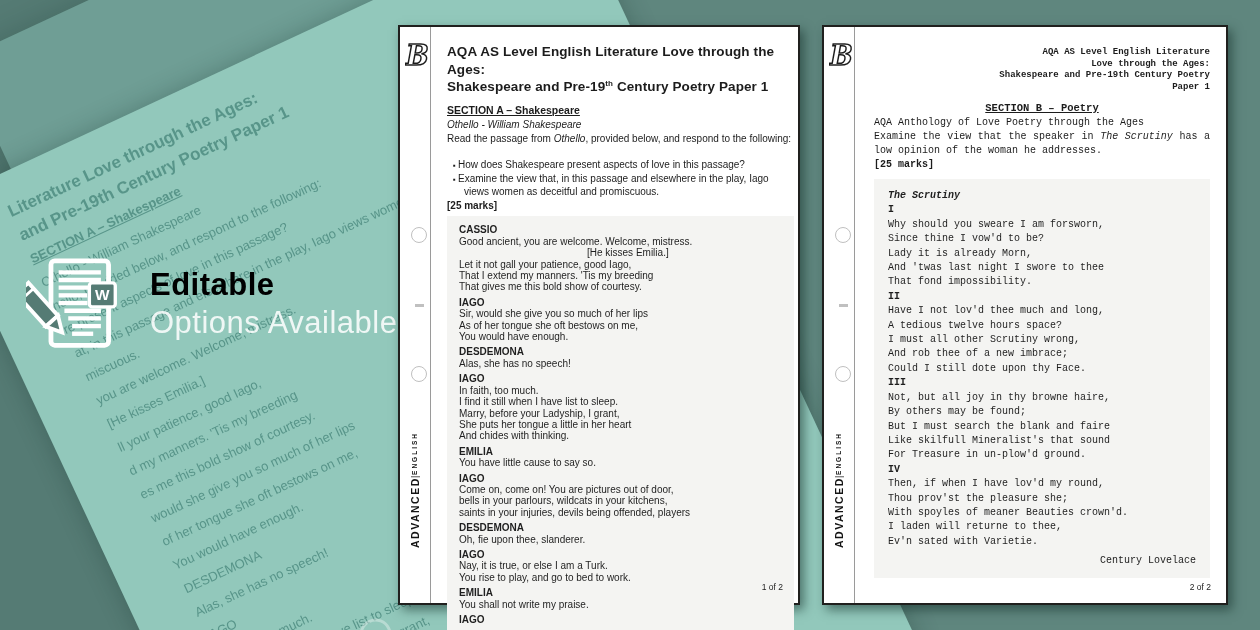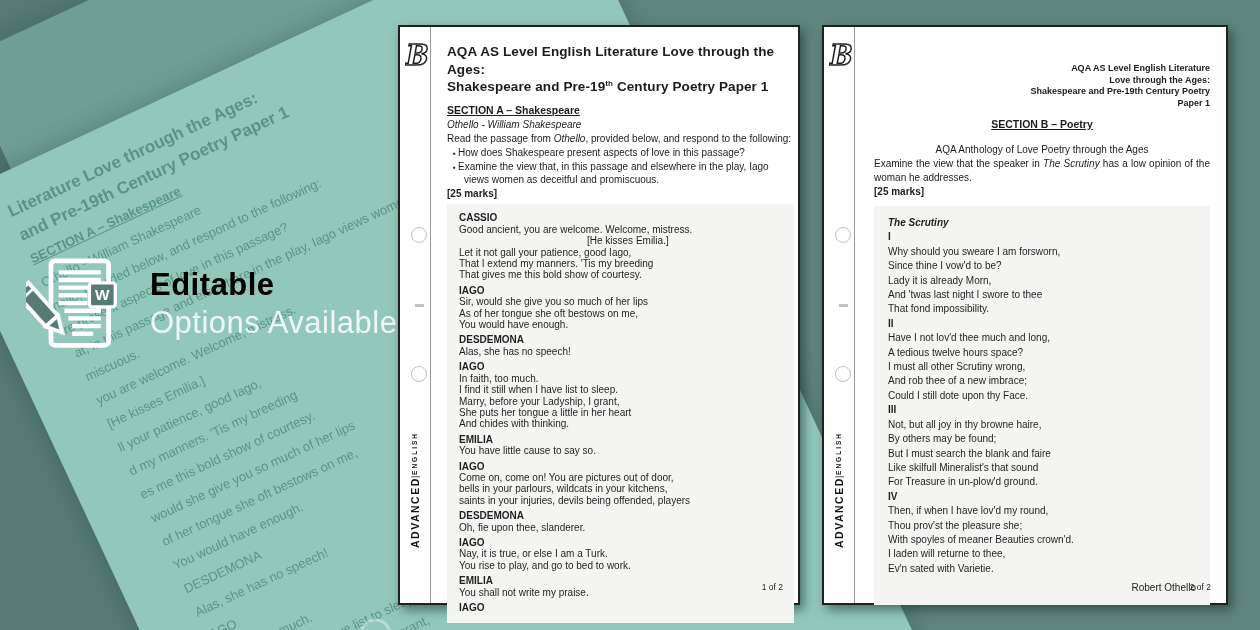--- a/index.html
+++ b/index.html
@@ -58,36 +58,36 @@
   .page-footer{position:absolute;right:15px;bottom:11px;font-size:8.5px;color:#1c1c1c;}
 
   
   .p1-content{padding:16px 4px 0 17px;}
   .p1-title{font-size:13.5px;font-weight:bold;line-height:1.3;letter-spacing:.1px;}
   .p1-title sup{font-size:8px;}
   .section-heading{font-size:10.5px;font-weight:bold;text-decoration:underline;margin-top:8px;}
   .p1-subtitle{font-size:10px;font-style:italic;margin-top:3px;}
   .p1-intro{font-size:10px;margin-top:3px;}
   .p1-intro .it{font-style:italic;}
-  ul.bullets{margin:2px 0 0 6px;padding:0;list-style:none;font-size:10px;line-height:1.3;}
+  ul.bullets{margin:14px 0 0 6px;padding:0;list-style:none;font-size:10px;line-height:1.3;}
   ul.bullets li{padding-left:11px;text-indent:-11px;margin-top:1px;}
   ul.bullets li::before{content:"\25AA\00A0";font-size:8px;}
   .marks{font-size:10px;font-weight:bold;margin-top:2px;}
   .gray-box{background:#f4f4f2;margin-top:5px;padding:8px 12px 10px 12px;}
   .passage{font-size:10px;line-height:11.4px;color:#1f1f1f;min-height:390px;}
   .speech{margin-top:4px;}
   .speech:first-child{margin-top:0;}
   .speaker{font-weight:bold;}
   .stage-dir{margin-left:128px;}
 
   
-  .p2-content{padding:36px 16px 0 20px;}
+  .p2-content{padding:20px 16px 0 20px;font-family:Liberation Mono, monospace;}
   .p2-header{font-size:9px;font-weight:bold;text-align:right;line-height:11.5px;}
   .p2-sectionwrap{margin-top:9px;text-align:center;}
-  .p2-anthology{font-size:10px;margin-top:14px;text-align:center;}
+  .p2-anthology{font-size:10px;margin-top:3px;}
   .p2-prompt{font-size:10px;margin-top:2px;text-align:justify;line-height:1.35;}
   .p2-prompt .it{font-style:italic;}
   .poem-box{background:#f4f4f2;margin-top:9px;padding:10px 14px 12px 14px;min-height:355px;
             position:relative;}
   .poem{font-size:10px;line-height:14.4px;color:#1f1f1f;}
   .poem-title{font-weight:bold;font-style:italic;}
   .numeral{font-weight:bold;}
   .attribution{text-align:right;font-size:10px;margin-top:6px;}
 </style>
 </head>
@@ -303,19 +303,19 @@
               <div class="vline">Like skilfull Mineralist's that sound</div>
               <div class="vline">For Treasure in un-plow'd ground.</div>
               <div class="numeral">IV</div>
               <div class="vline">Then, if when I have lov'd my round,</div>
               <div class="vline">Thou prov'st the pleasure she;</div>
               <div class="vline">With spoyles of meaner Beauties crown'd.</div>
               <div class="vline">I laden will returne to thee,</div>
               <div class="vline">Ev'n sated with Varietie.</div>
             </div>
         </div>
-        <div class="attribution">Robert Othello</div>
+        <div class="attribution">Century Lovelace</div>
       </div>
     </div>
     <div class="page-footer">2 of 2</div>
   </section>
 
 </div>
 
 </body></html>

